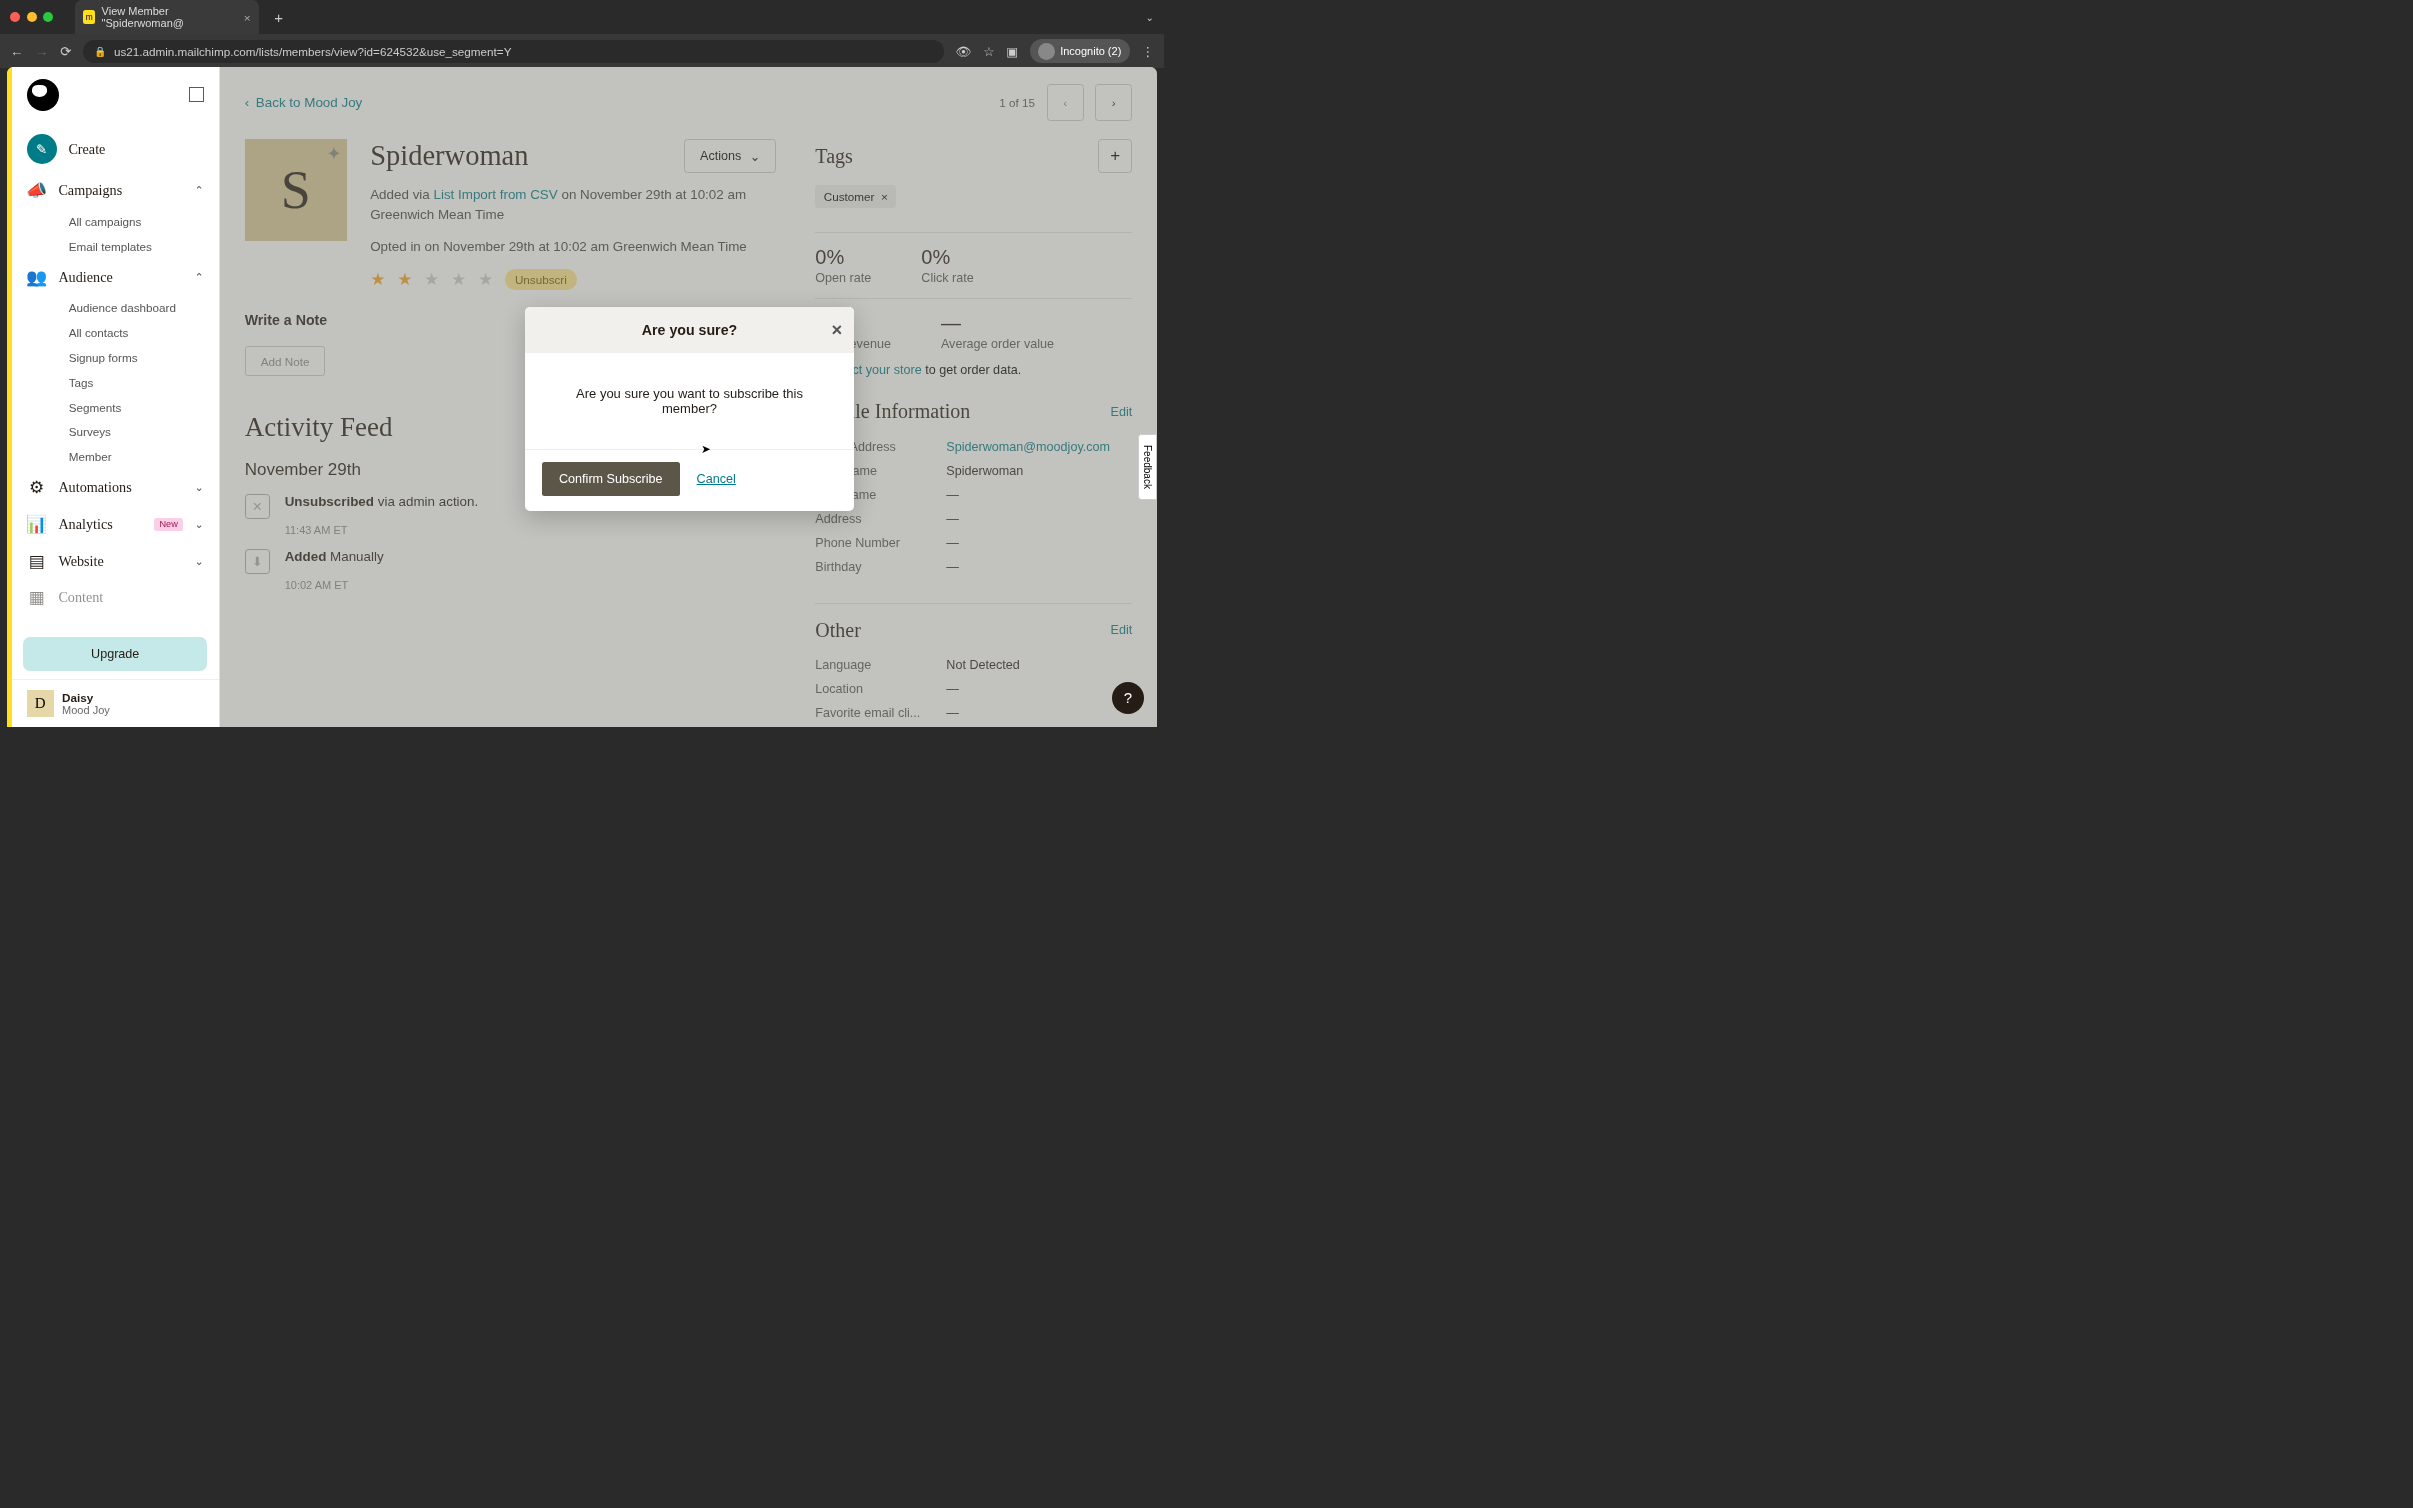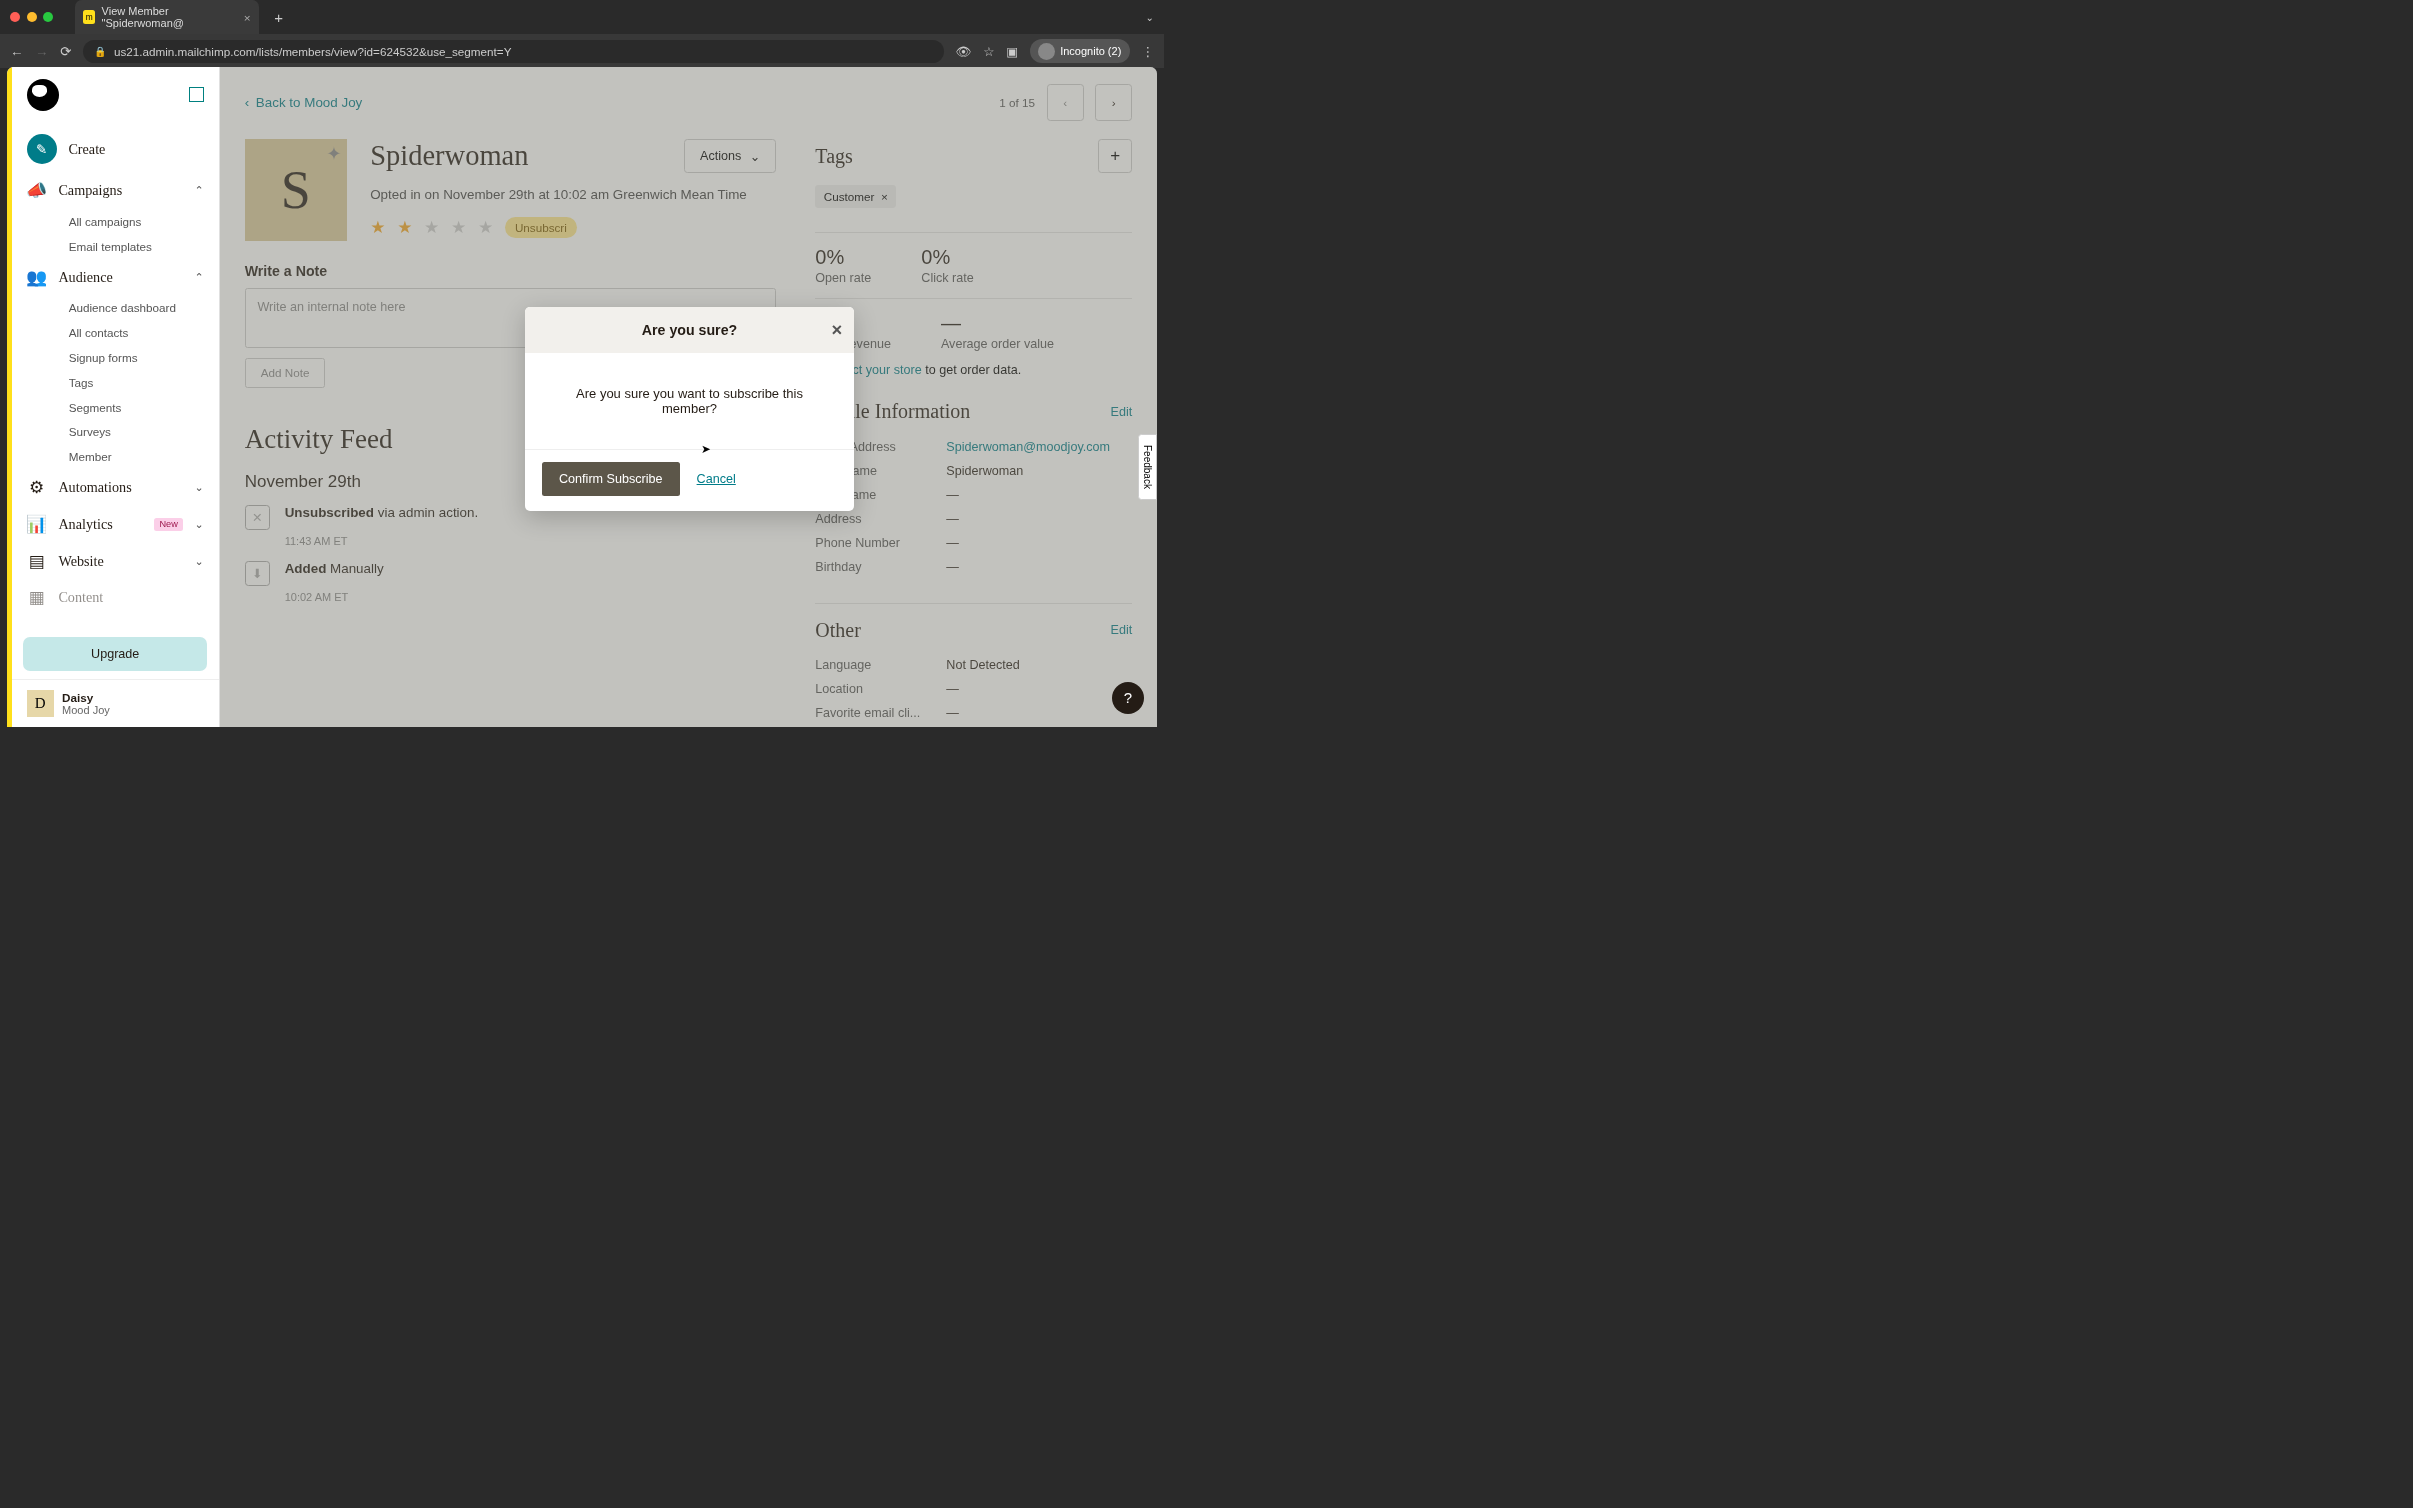--- a/index.html
+++ b/index.html
@@ -249,35 +249,37 @@
               <span class="letter">S</span>
             </div>
             <div class="member-meta">
               <div class="member-name-row">
                 <div class="member-name">Spiderwoman</div>
                 <div class="actions-btn">
                   <span>Actions</span>
                   <span>⌄</span>
                 </div>
               </div>
+              <div class="meta-text">
+                <span>Added via </span><span class="meta-link">List Import from CSV</span><span> on November 29th at 10:02 am Greenwich Mean Time</span>
+              </div>
               <div class="meta-text">Opted in on November 29th at 10:02 am Greenwich Mean Time</div>
               <div class="stars">
                 <span class="star on">★</span>
                 <span class="star on">★</span>
                 <span class="star">★</span>
                 <span class="star">★</span>
                 <span class="star">★</span>
                 <span class="status-pill">Unsubscri</span>
               </div>
             </div>
           </div>
 
           <div class="note-section">
             <div class="note-label">Write a Note</div>
-            <div class="note-box">Write an internal note here</div>
             <div class="add-note-btn">Add Note</div>
           </div>
 
           <div class="feed-section">
             <div class="feed-head">
               <div class="feed-title">Activity Feed</div>
               <div class="filter-btn">
                 <span>All Activity</span>
                 <span>⌄</span>
               </div>

